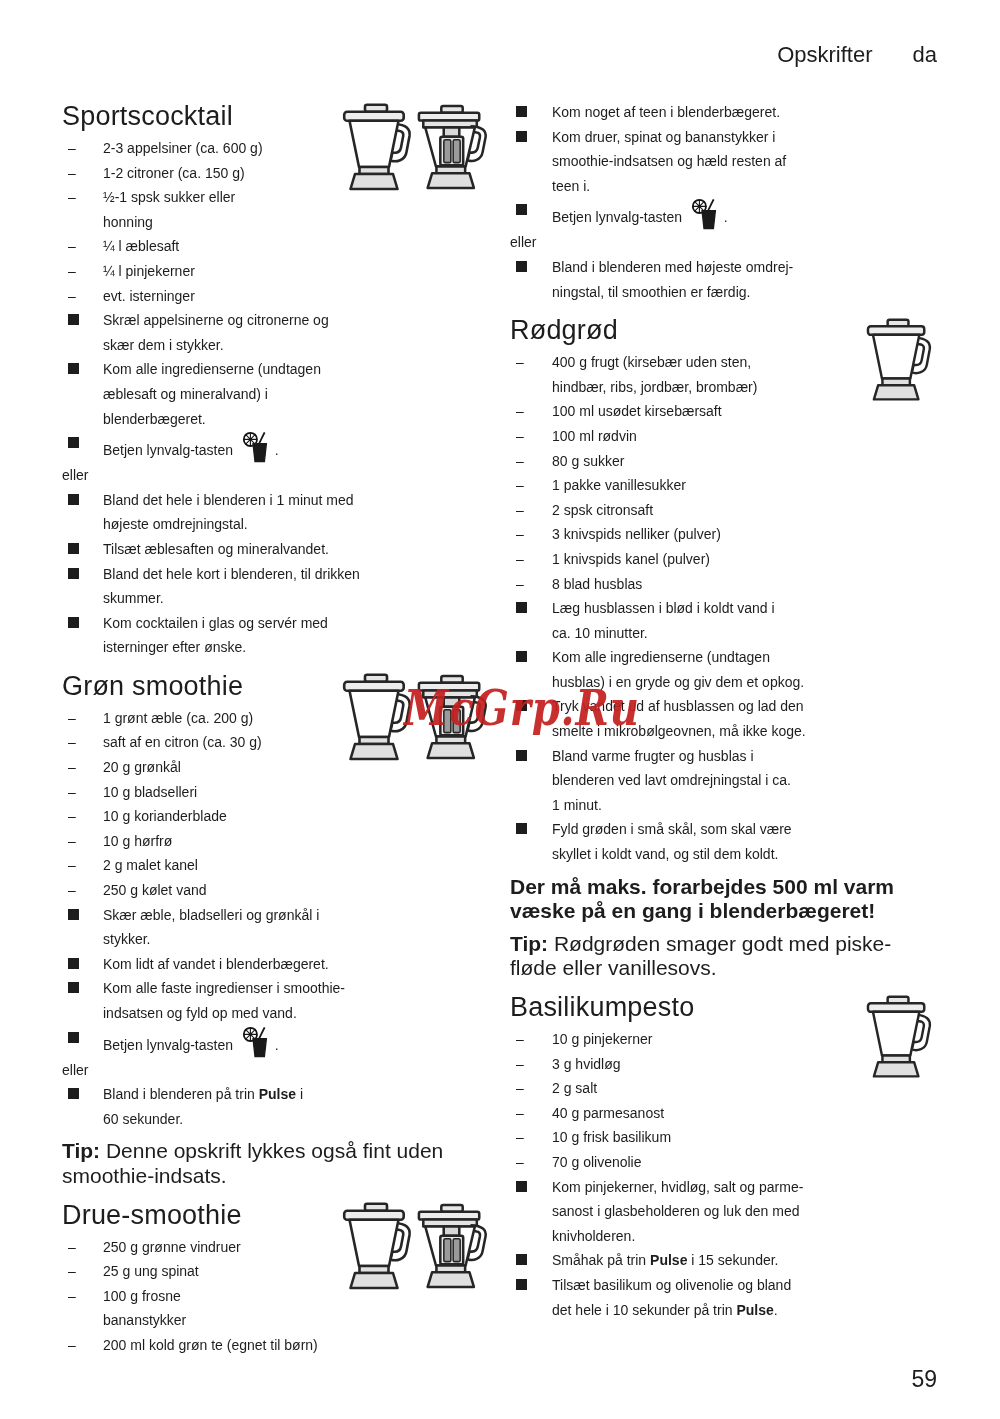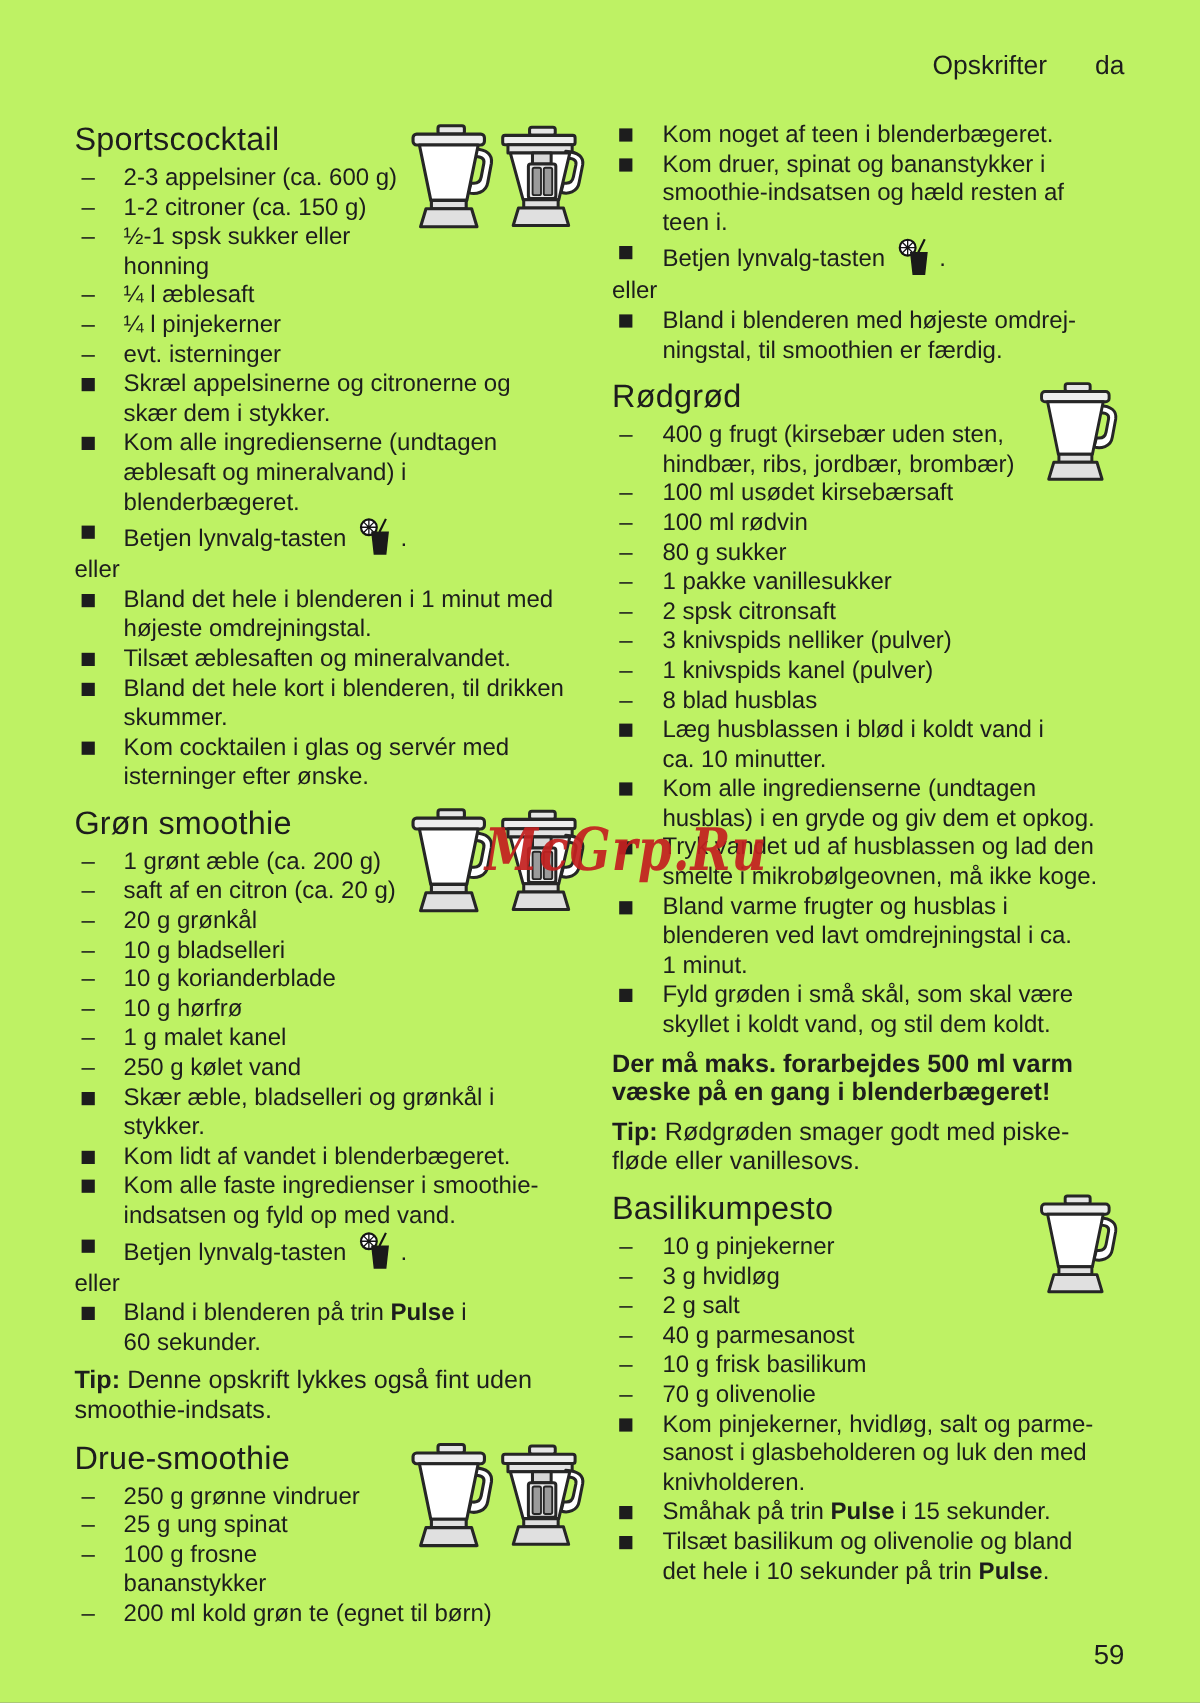--- a/index.html
+++ b/index.html
@@ -1,32 +1,32 @@
 <!DOCTYPE html>
 <html lang="da"><head>
 <meta charset="utf-8">
 <style>
   html,body{margin:0;padding:0;background:#888;}
   .page{
     position:relative;width:1000px;height:1419px;margin:0 auto;
-    background:#bef264;color:#1d1d1d;
+    background:#ffffff;color:#1d1d1d;
     font-family:"Liberation Sans","DejaVu Sans",sans-serif;
     overflow:hidden;
   }
   
   .header{position:absolute;top:42px;right:63px;display:flex;gap:40px;font-size:22px;line-height:26px;}
   .header .lang{font-weight:normal;}
   
   .col{position:absolute;top:100px;}
   .col-left{left:62px;width:445px;}
   .col-right{left:510px;width:445px;}
   .section{position:relative;}
   h2{font-size:27px;line-height:32px;font-weight:normal;margin:10px 0 4px 0;letter-spacing:.2px;}
   .section:first-child h2{margin-top:0;}
-  .row{display:flex;font-size:20px;line-height:24.6px;justify-content:center;}
+  .row{display:flex;font-size:14px;line-height:24.6px;justify-content:center;}
   .marker{flex:0 0 41px;box-sizing:border-box;padding-left:6px;}
   .col-right .marker{flex-basis:42px;}
   .m-dash .marker::before{content:"\2013";}
   .m-square .marker::before{content:"";display:inline-block;width:11px;height:11px;background:#1d1d1d;margin-top:6px;}
   .itext{flex:1 1 auto;}
   .para{font-size:21px;line-height:24.6px;margin:8px 0 0 0;}
   .para.bold{font-weight:bold;}
   
   .icons{position:absolute;top:3px;right:19px;display:flex;gap:4px;}
   .icons-single{right:22px;top:4px;}
@@ -175,41 +175,41 @@
           </svg>
       </span>
       <div>
 
       <div class="row m-dash">
             <span class="marker"></span>
             <span class="itext">1 grønt æble (ca. 200 g)</span>
           </div>
           <div class="row m-dash">
             <span class="marker"></span>
-            <span class="itext">saft af en citron (ca. 20 g)</span>
+            <span class="itext">saft af en citron (ca. 30 g)</span>
           </div>
           <div class="row m-dash">
             <span class="marker"></span>
             <span class="itext">20 g grønkål</span>
           </div>
           <div class="row m-dash">
             <span class="marker"></span>
             <span class="itext">10 g bladselleri</span>
           </div>
           <div class="row m-dash">
             <span class="marker"></span>
             <span class="itext">10 g korianderblade</span>
           </div>
           <div class="row m-dash">
             <span class="marker"></span>
             <span class="itext">10 g hørfrø</span>
           </div>
           <div class="row m-dash">
             <span class="marker"></span>
-            <span class="itext">1 g malet kanel</span>
+            <span class="itext">2 g malet kanel</span>
           </div>
           <div class="row m-dash">
             <span class="marker"></span>
             <span class="itext">250 g kølet vand</span>
           </div>
           <div class="row m-square">
             <span class="marker"></span>
             <span class="itext">Skær æble, bladselleri og grønkål i<br>stykker.</span>
           </div>
           <div class="row m-square">

